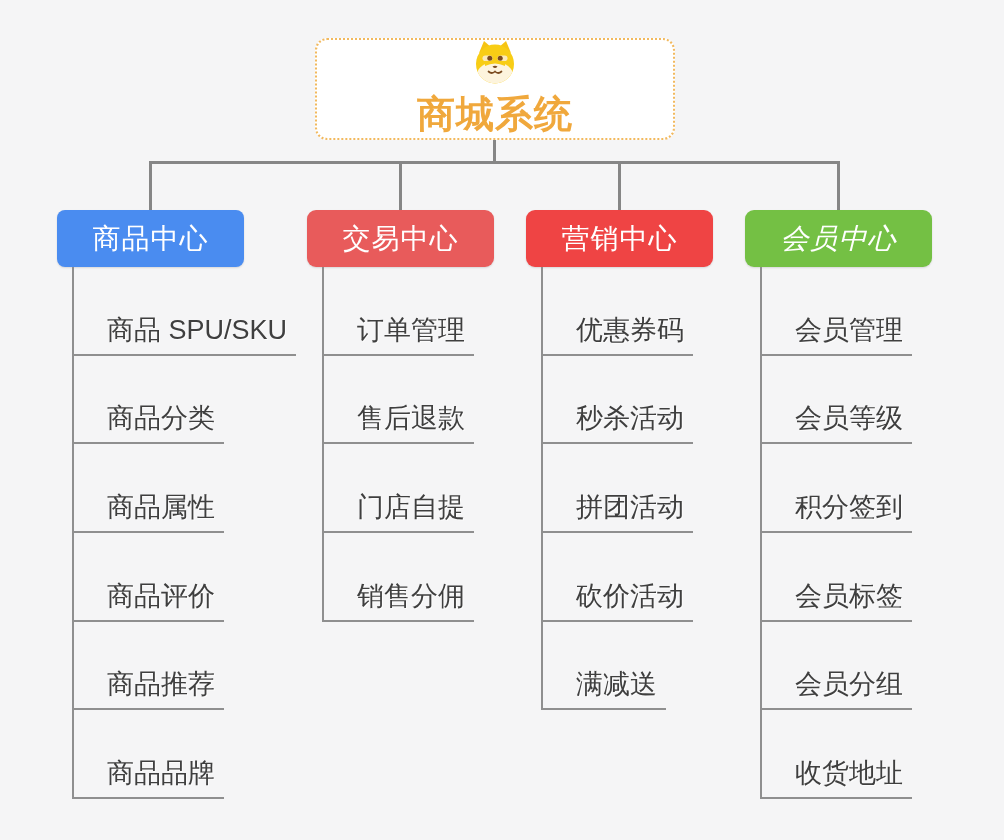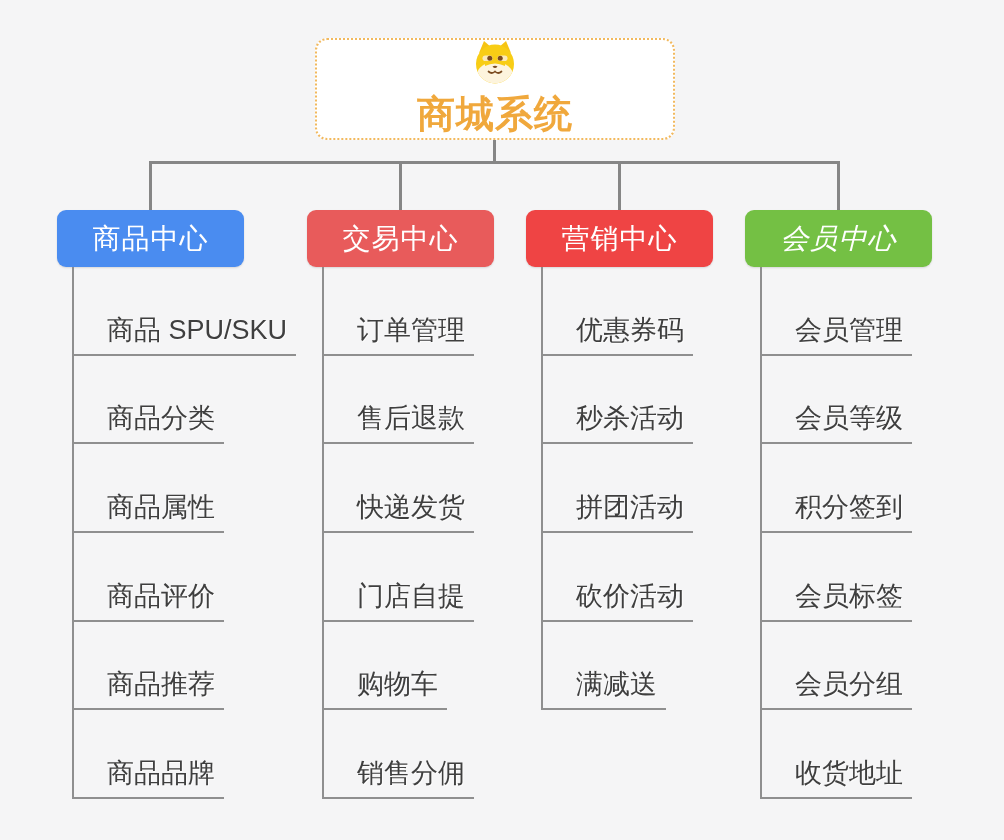--- a/index.html
+++ b/index.html
@@ -84,21 +84,21 @@
     <circle cx="18.8" cy="19.3" r="2.5" fill="#7a4a1f"></circle>
     <circle cx="29.2" cy="19.3" r="2.5" fill="#7a4a1f"></circle>
     <path d="M21.5 27.5 Q24 25.8 26.5 27.5 Q24 30.5 21.5 27.5 Z" fill="#7a4a1f"></path>
     <path d="M17.5 32.5 Q20.8 35.5 24 32.5 Q27.2 35.5 30.5 32.5" stroke="#7a4a1f" stroke-width="1.7" fill="none" stroke-linecap="round"></path>
   </svg>
   <span class="root-title">商城系统</span>
 </div>
 
 <div id="branches">
   <div class="branch">
-    <div class="branch-header" style="background: rgb(74, 140, 240);">
+    <div class="branch-header" style="background: rgb(74, 140, 240); border-radius: 8px;">
       <span>商品中心</span>
     </div>
     <div class="branch-items">
         <div class="leaf">
           <span>商品 SPU/SKU</span>
         </div>
         <div class="leaf">
           <span>商品分类</span>
         </div>
         <div class="leaf">
@@ -121,27 +121,21 @@
       <span>交易中心</span>
     </div>
     <div class="branch-items">
         <div class="leaf">
           <span>订单管理</span>
         </div>
         <div class="leaf">
           <span>售后退款</span>
         </div>
         <div class="leaf">
-          <span>快递发货</span>
-        </div>
-        <div class="leaf">
           <span>门店自提</span>
-        </div>
-        <div class="leaf">
-          <span>购物车</span>
         </div>
         <div class="leaf">
           <span>销售分佣</span>
         </div>
       </div>
   </div>
 
   <div class="branch">
     <div class="branch-header" style="background: #ef4444;">
       <span>营销中心</span>

